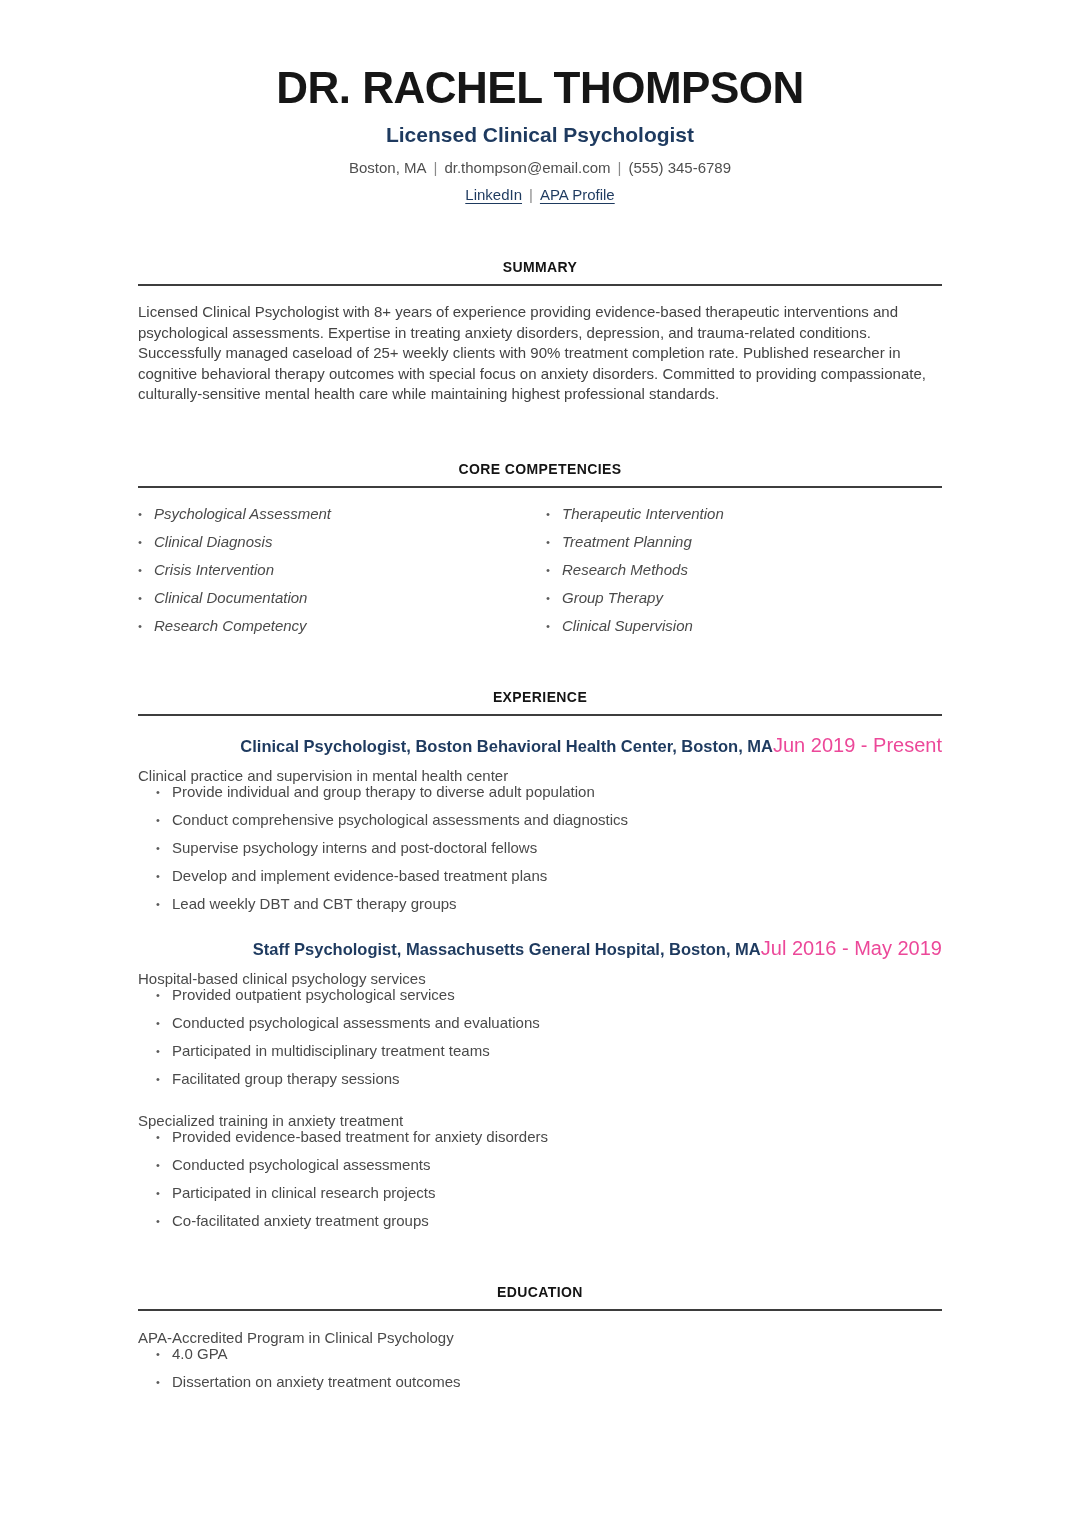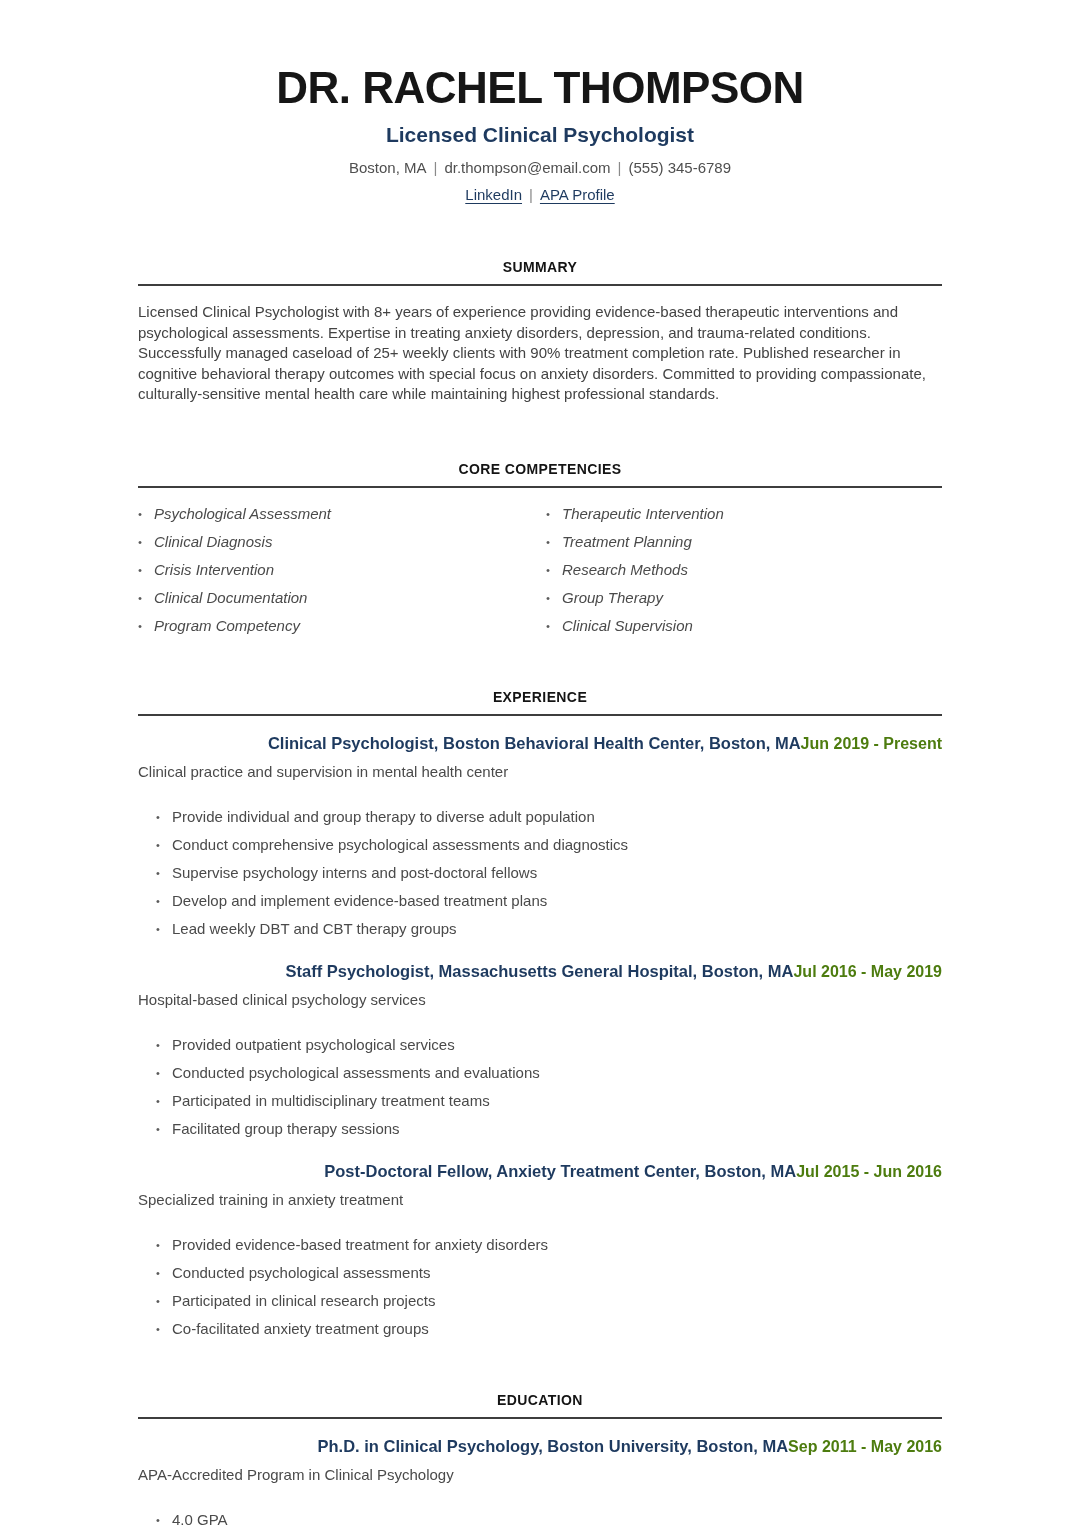--- a/index.html
+++ b/index.html
@@ -107,32 +107,32 @@
     display: flex;
     justify-content: flex-end;
     align-items: baseline;
   }
   .entry-title {
     font-size: 16.5px;
     font-weight: 700;
     color: #1e3a5f;
   }
   .entry-dates {
-    font-size: 16px;
-    font-weight: 700;
-    color: #4d7c0f;
+    font-size: 20px;
+    font-weight: 400;
+    color: #ec4899;
     white-space: nowrap;
   }
   .entry-subtitle {
     margin-top: 10px;
     font-size: 15px;
     color: #4a4a4a;
   }
   .entry ul.dot-list {
-    margin-top: 29px;
+    margin-top: 0;
     padding-left: 18px;
   }
 </style>
 </head>
 <body>
 
 <div class="page">
 
   <div class="header">
     <div class="name">DR. RACHEL THOMPSON</div>
@@ -154,21 +154,21 @@
   <div class="section">
     <div class="section-heading">CORE COMPETENCIES</div>
     <hr class="section-rule">
     <div class="comp-grid">
       <div class="comp-col">
         <ul class="dot-list">
           <li>Psychological Assessment</li>
           <li>Clinical Diagnosis</li>
           <li>Crisis Intervention</li>
           <li>Clinical Documentation</li>
-          <li>Program Competency</li>
+          <li>Research Competency</li>
         </ul>
       </div>
       <div class="comp-col">
         <ul class="dot-list">
           <li>Therapeutic Intervention</li>
           <li>Treatment Planning</li>
           <li>Research Methods</li>
           <li>Group Therapy</li>
           <li>Clinical Supervision</li>
         </ul>
@@ -203,43 +203,35 @@
       <div class="entry-subtitle">Hospital-based clinical psychology services</div>
       <ul class="dot-list">
         <li>Provided outpatient psychological services</li>
         <li>Conducted psychological assessments and evaluations</li>
         <li>Participated in multidisciplinary treatment teams</li>
         <li>Facilitated group therapy sessions</li>
       </ul>
     </div>
 
     <div class="entry">
-      <div class="entry-head">
-        <span class="entry-title">Post-Doctoral Fellow, Anxiety Treatment Center, Boston, MA</span>
-        <span class="entry-dates">Jul 2015 - Jun 2016</span>
-      </div>
       <div class="entry-subtitle">Specialized training in anxiety treatment</div>
       <ul class="dot-list">
         <li>Provided evidence-based treatment for anxiety disorders</li>
         <li>Conducted psychological assessments</li>
         <li>Participated in clinical research projects</li>
         <li>Co-facilitated anxiety treatment groups</li>
       </ul>
     </div>
   </div>
 
   <div class="section">
     <div class="section-heading">EDUCATION</div>
     <hr class="section-rule">
 
     <div class="entry">
-      <div class="entry-head">
-        <span class="entry-title">Ph.D. in Clinical Psychology, Boston University, Boston, MA</span>
-        <span class="entry-dates">Sep 2011 - May 2016</span>
-      </div>
       <div class="entry-subtitle">APA-Accredited Program in Clinical Psychology</div>
       <ul class="dot-list">
         <li>4.0 GPA</li>
         <li>Dissertation on anxiety treatment outcomes</li>
       </ul>
     </div>
   </div>
 
 </div>
 

